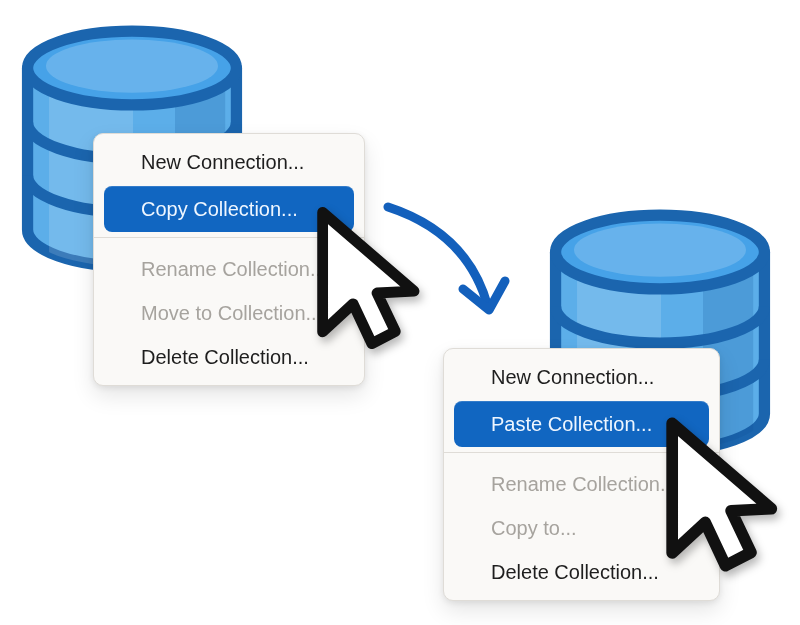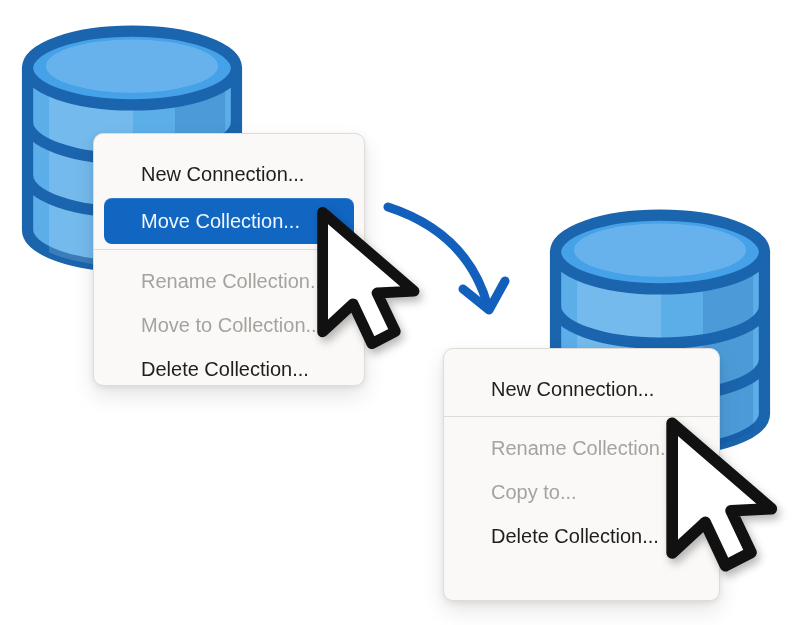--- a/index.html
+++ b/index.html
@@ -19,21 +19,21 @@
 
   .arrow-svg { position: absolute; left: 380px; top: 195px; width: 140px; height: 130px; z-index: 4; }
 
   .menu {
     position: absolute;
     box-sizing: border-box;
     background: var(--menu_bg);
     border: 1px solid var(--menu_border);
     border-radius: 10px;
     box-shadow: 0 10px 22px rgba(0,0,0,0.10), 0 2px 6px rgba(0,0,0,0.08);
-    padding: 18px 0;
+    padding: 6px 0;
     z-index: 3;
   }
   .menu-left  { left: 93px;  top: 133px; width: 272px; height: 253px; }
   .menu-right { left: 443px; top: 348px; width: 277px; height: 253px; }
 
   .menu-item {
     height: 44px;
     line-height: 44px;
     padding-left: 47px;
     font-size: 20px;
@@ -98,29 +98,30 @@
     <ellipse cx="115" cy="43" rx="84" ry="26" fill="rgba(255,255,255,0.18)"></ellipse>
   </svg>
 
   <svg class="arrow-svg" viewBox="0 0 140 130">
     <path d="M8 12 Q 88 38 108 112" fill="none" style="stroke:var(--arrow_blue);" stroke-width="9" stroke-linecap="round"></path>
     <path d="M83 94 L109 115 L125 86" fill="none" style="stroke:var(--arrow_blue);" stroke-width="9" stroke-linecap="round" stroke-linejoin="round"></path>
   </svg>
 
   <div class="menu menu-left">
     <div class="menu-item">New Connection...</div>
-    <div class="menu-item highlighted">Move Collection...</div>
+    <div class="menu-item highlighted">Copy Collection...</div>
     <div class="menu-sep"></div>
     <div class="menu-item disabled">Rename Collection...</div>
     <div class="menu-item disabled">Move to Collection...</div>
     <div class="menu-item">Delete Collection...</div>
   </div>
 
   <div class="menu menu-right">
     <div class="menu-item">New Connection...</div>
+    <div class="menu-item highlighted">Paste Collection...</div>
     <div class="menu-sep"></div>
     <div class="menu-item disabled">Rename Collection...</div>
     <div class="menu-item disabled">Copy to...</div>
     <div class="menu-item">Delete Collection...</div>
   </div>
 
   <svg class="cursor-svg cursor-left" viewBox="0 0 24 32">
     <path d="M2 2 L2 27.5 L8.5 21.5 L12.5 30 L17.5 27.4 L13.6 19.2 L21.5 18.8 Z" style="fill:var(--cursor_fill); stroke:var(--cursor_outline);" stroke-width="2.3" stroke-linejoin="round"></path>
   </svg>
 

